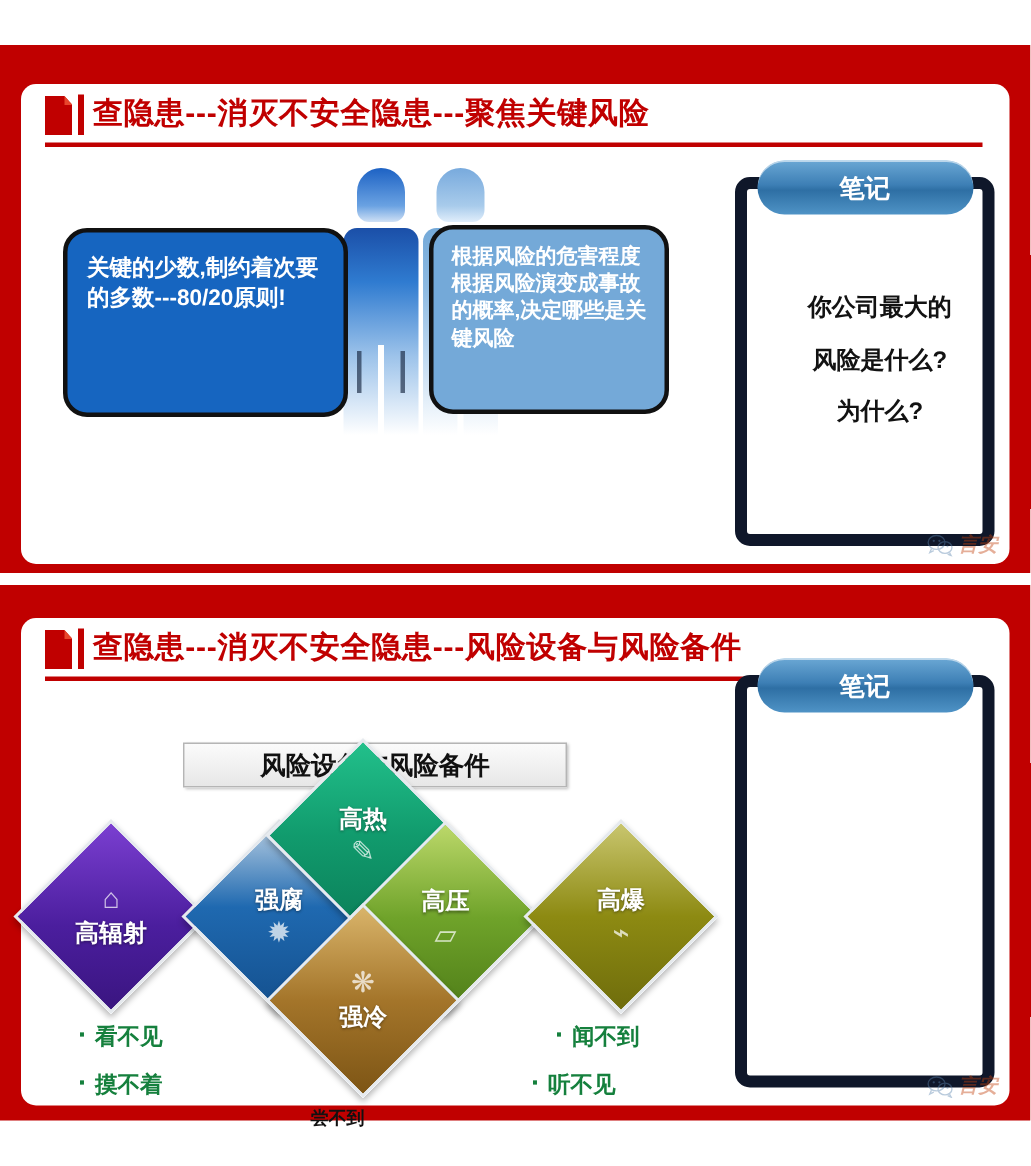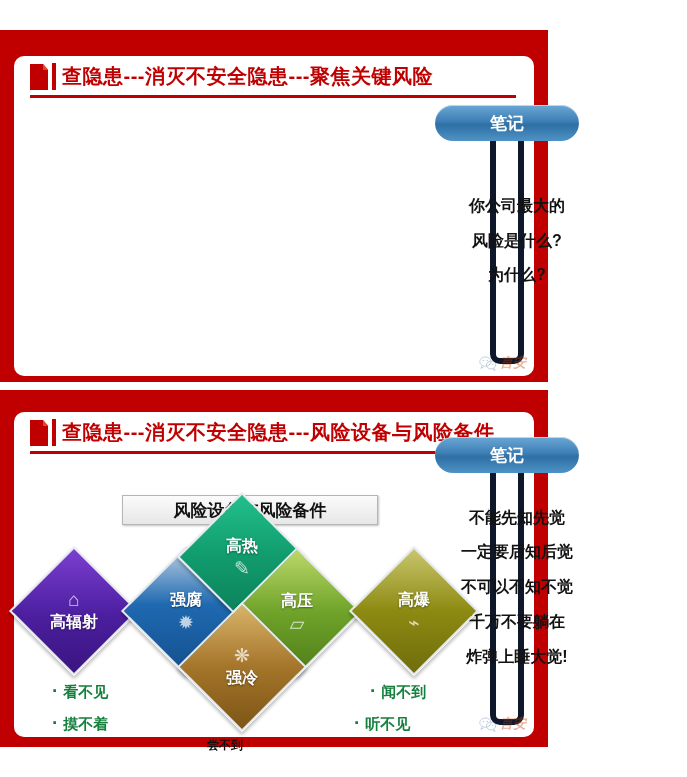--- a/index.html
+++ b/index.html
@@ -5,21 +5,21 @@
   html,body{margin:0;padding:0;}
   body{
     width:687px;height:777px;
     background:#ffffff;
     font-family:"Liberation Sans","DejaVu Sans",sans-serif;
     overflow:hidden;
   }
   .page{position:relative;width:687px;height:777px;background:#ffffff;}
 
   
-  .slide{position:absolute;left:0;width:548px;background:#c00000;}
+  .slide{position:absolute;left:0;width:687px;background:#c00000;}
   #slide1{top:30px;height:352px;}
   #slide2{top:390px;height:357px;}
 
   .card{
     position:absolute;left:14px;right:14px;top:26px;bottom:8px;
     background:#ffffff;border-radius:10px;
   }
   #slide1 .card{top:26px;bottom:6px;}
   #slide2 .card{top:22px;bottom:10px;}
 
@@ -38,21 +38,21 @@
   .hdr-title{
     position:absolute;left:48px;top:5px;right:10px;
     font-size:20px;font-weight:bold;color:#c00000;
     letter-spacing:.5px;white-space:nowrap;line-height:30px;
   }
   .hdr-rule{position:absolute;left:16px;right:18px;top:39px;height:3px;background:#c00000;}
 
   
   .notes{
     position:absolute;
-    border:6px solid #0f172a;border-radius:10px;background:#fff;
+    border:8px solid #0f172a;border-radius:10px;background:#fff;
   }
   .notes-tab{
     position:absolute;left:50%;transform:translateX(-50%);top:-19px;
     width:144px;height:36px;border-radius:18px;
     background:linear-gradient(180deg,#6aa7d4 0%,#3d7fb5 45%,#2e6fa4 55%,#4f93c6 100%);
     box-shadow:inset 0 1px 0 rgba(255,255,255,.55);
     color:#fff;font-size:17px;font-weight:bold;
     display:flex;align-items:center;justify-content:center;
   }
   .notes-body{
@@ -146,20 +146,44 @@
   <div class="slide" id="slide1">
     <div class="card">
 
       <div class="hdr">
         <div class="flag-icon"></div>
         <div class="hdr-bar"></div>
         <div class="hdr-title">查隐患---消灭不安全隐患---聚焦关键风险</div>
         <div class="hdr-rule"></div>
       </div>
 
+      <div class="s1-stage">
+
+        <div class="person" id="person1">
+          <div class="head"></div>
+          <div class="body">
+            <div class="armL"></div>
+            <div class="armR"></div>
+          </div>
+          <div class="legsplit"></div>
+        </div>
+
+        <div class="person" id="person2">
+          <div class="head"></div>
+          <div class="body">
+            <div class="armL"></div>
+            <div class="armR"></div>
+          </div>
+          <div class="legsplit"></div>
+        </div>
+
+        <div class="bluebox" id="box-left">关键的少数,制约着次要的多数---80/20原则!</div>
+        <div class="bluebox" id="box-right">根据风险的危害程度
+根据风险演变成事故的概率,决定哪些是关键风险</div>
+      </div>
 
       <div class="notes" style="left:476px;right:10px;top:62px;bottom:12px;">
         <div class="notes-tab">笔记</div>
         <div class="notes-body">
           <div class="notes-line">你公司最大的</div>
           <div class="notes-line">风险是什么?</div>
           <div class="notes-line">为什么?</div>
         </div>
       </div>
 
@@ -185,27 +209,20 @@
 
       <div class="hdr">
         <div class="flag-icon"></div>
         <div class="hdr-bar"></div>
         <div class="hdr-title">查隐患---消灭不安全隐患---风险设备与风险备件</div>
         <div class="hdr-rule"></div>
       </div>
 
       <div class="notes" style="left:476px;right:10px;top:38px;bottom:12px;">
         <div class="notes-tab">笔记</div>
-        <div class="notes-body">
-          <div class="notes-line">不能先知先觉</div>
-          <div class="notes-line">一定要后知后觉</div>
-          <div class="notes-line">不可以不知不觉</div>
-          <div class="notes-line">千万不要躺在</div>
-          <div class="notes-line">炸弹上睡大觉!</div>
-        </div>
       </div>
 
       <div class="watermark">
         <svg class="wechat-icon" width="18" height="15" viewBox="0 0 24 20">
           <ellipse cx="8.5" cy="7.5" rx="7.5" ry="6.2" fill="none" stroke="#5b84ae" stroke-width="1.2"></ellipse>
           <path d="M4 13 L2.5 16.5 L6 14.7" fill="none" stroke="#5b84ae" stroke-width="1.2"></path>
           <circle cx="6" cy="6" r="1" fill="#5b84ae"></circle>
           <circle cx="11" cy="6" r="1" fill="#5b84ae"></circle>
           <ellipse cx="16" cy="12" rx="6.2" ry="5.2" fill="none" stroke="#5b84ae" stroke-width="1.2"></ellipse>
           <path d="M20 16.5 L21.5 19.3 L18.4 17.8" fill="none" stroke="#5b84ae" stroke-width="1.2"></path>

